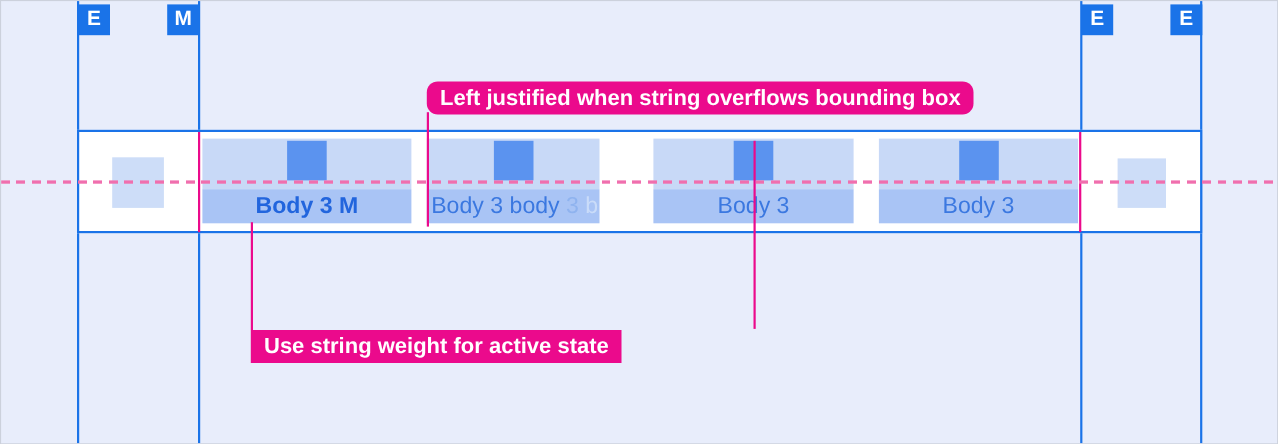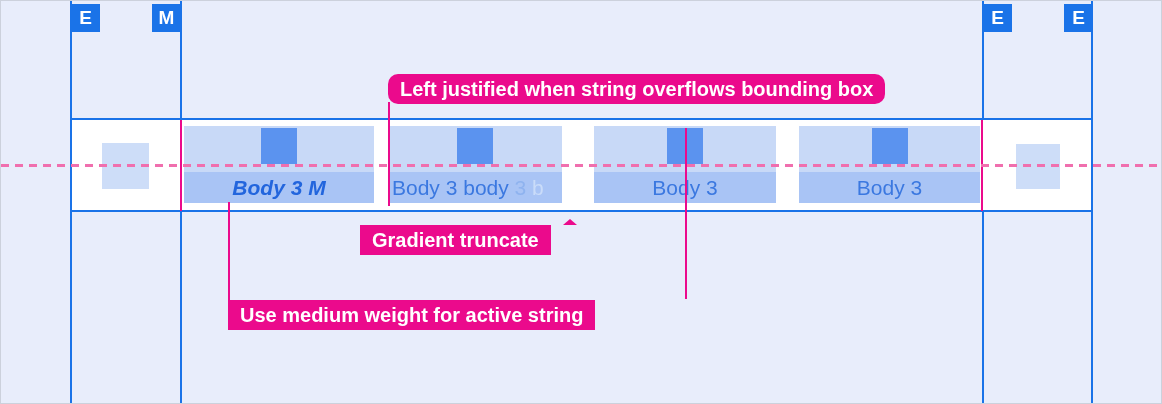--- a/index.html
+++ b/index.html
@@ -22,22 +22,22 @@
   
   .bar{
     position:absolute;left:69px;top:117px;width:1023px;height:94px;
     background:#ffffff;border:2px solid #1a73e8;box-sizing:border-box;z-index:2;
   }
   .cap-square{position:absolute;background:#cdddf8;z-index:3;}
   .cap-left{left:101px;top:142px;width:47px;height:46px;}
   .cap-right{left:1015px;top:143px;width:44px;height:45px;}
   
   .tab{position:absolute;top:125px;height:77px;z-index:3;}
-  .tab-1{left:183px;width:190px;font-style:italic;}
-  .tab-2{left:387px;width:174px;}
+  .tab-1{left:183px;width:190px;}
+  .tab-2{left:387px;width:157px;}
   .tab-3{left:593px;width:182px;}
   .tab-4{left:798px;width:181px;}
   .tab-top{position:absolute;left:0;top:0;width:100%;height:46px;background:#c8d9f7;}
   .tab-icon{position:absolute;top:2px;left:50%;margin-left:-18px;width:36px;height:36px;background:#5b93ef;}
   .tab-band{
     position:absolute;left:0;top:46px;width:100%;height:31px;background:#a9c4f5;
     font-size:21px;line-height:31px;color:#3b78e0;text-align:center;
     white-space:nowrap;overflow:hidden;
   }
   .tab-band.active{font-weight:700;color:#2265dd;}
@@ -123,21 +123,17 @@
   <div class="bar-seg seg-e"></div>
 
   <div class="dash-line"></div>
 
   <div class="conn conn-left-justified"></div>
   <div class="conn conn-medium-weight"></div>
   <div class="conn conn-center-aligned"></div>
 
   <div class="callout co-left-justified">Left justified when string overflows bounding box</div>
 
-  <div class="callout co-gradient">
-    <span>Gradient truncate</span>
-    <span class="tail-up"></span>
-  </div>
 
-  <div class="callout co-medium">Use medium weight for active string</div>
+  <div class="callout co-medium">Use string weight for active state</div>
 
 
 </div>
 
 </body></html>

